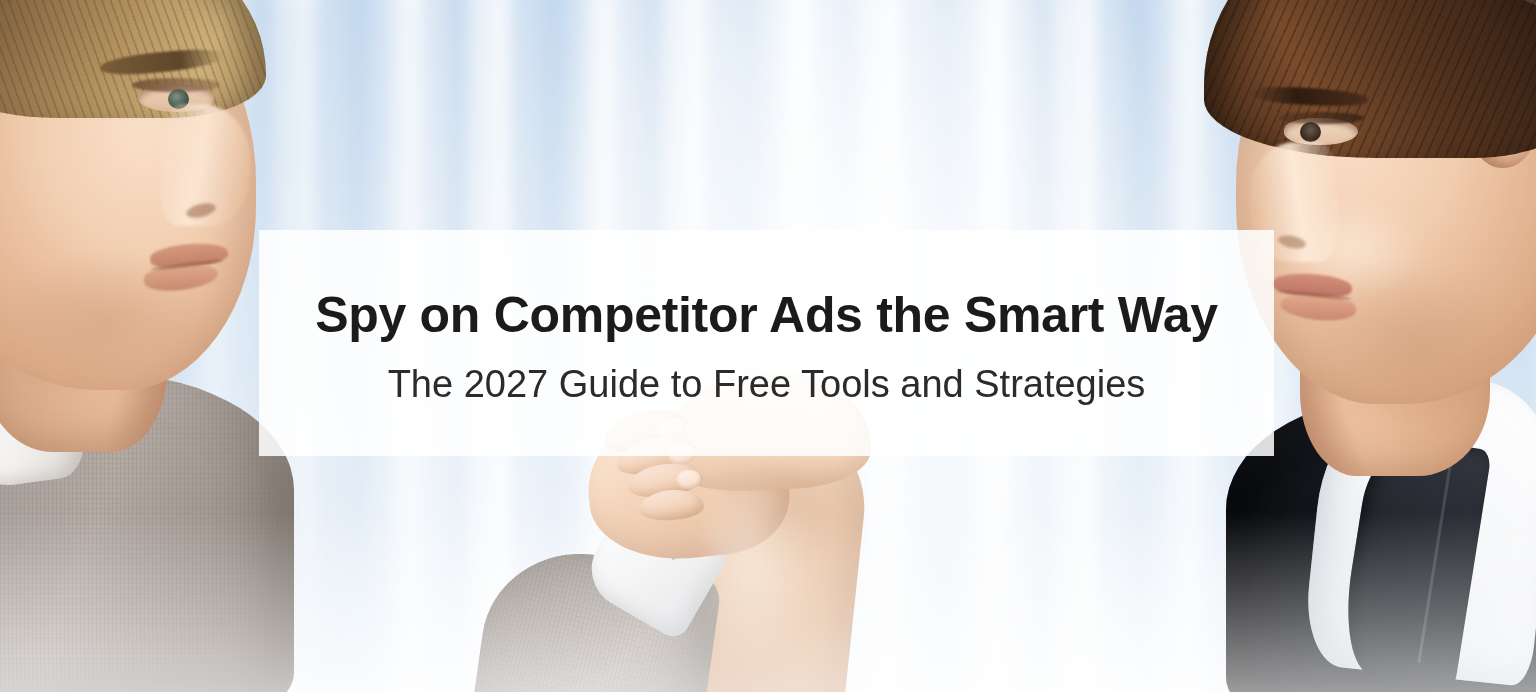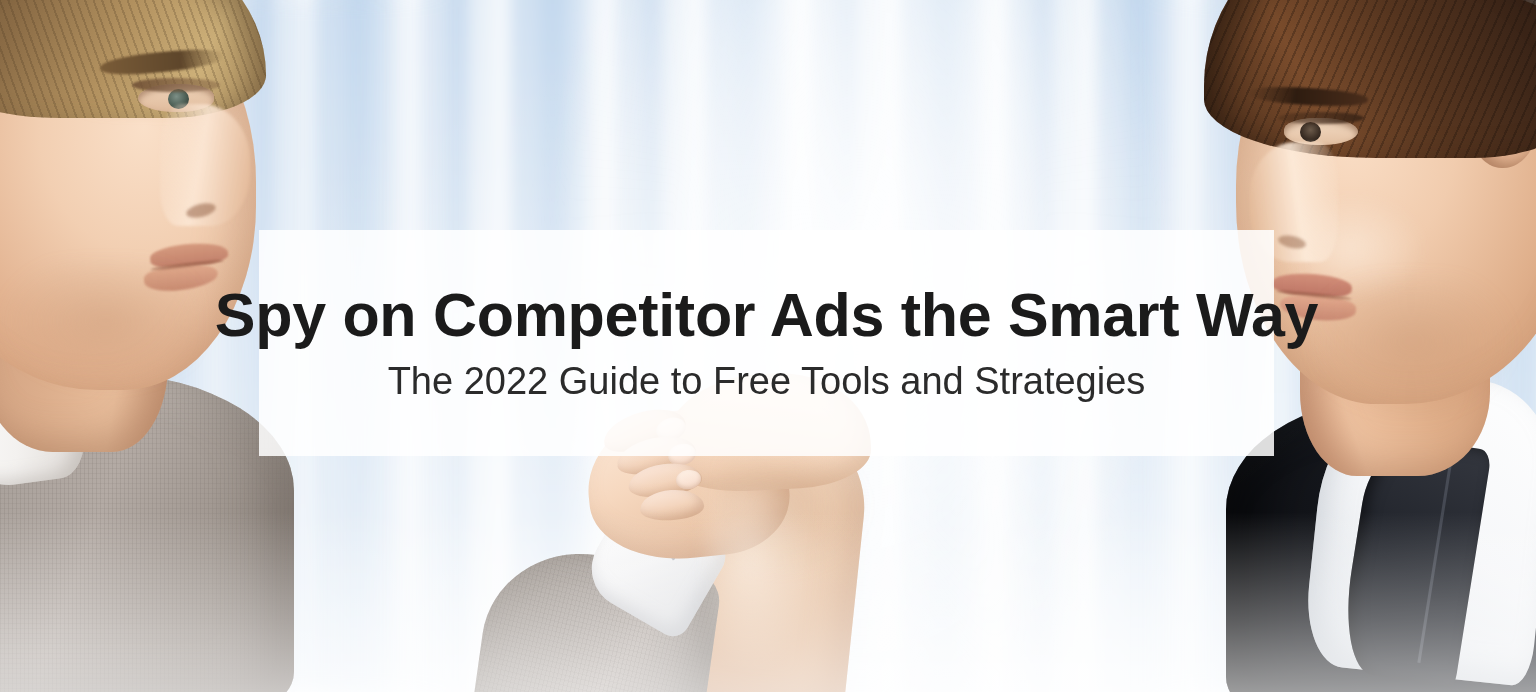--- a/index.html
+++ b/index.html
@@ -619,24 +619,24 @@
     top: 230px;
     width: 1015px;
     height: 226px;
     background: rgba(255,255,255,0.86);
     display: flex;
     flex-direction: column;
     align-items: center;
     justify-content: center;
   }
   .hero-title {
-    margin: 0;
+    margin: 9px;
     font-family: "Liberation Sans", sans-serif;
     font-weight: 700;
-    font-size: 61px;
+    font-size: 50px;
     line-height: 1.12;
     letter-spacing: -0.3px;
     color: #1b1b1b;
     text-align: center;
     white-space: nowrap;
   }
   .hero-subtitle {
     margin: 10px 0 0 0;
     font-family: "Liberation Sans", sans-serif;
     font-weight: 400;
@@ -732,16 +732,16 @@
     <div class="finger f4"></div>
     <div class="knuckle-shade"></div>
     <div class="wrist-highlight"></div>
   </div>
 
   <div class="photo-soften"></div>
   <div class="bottom-fade"></div>
 
   <div class="text-panel">
     <h1 class="hero-title">Spy on Competitor Ads the Smart Way</h1>
-    <p class="hero-subtitle">The 2022 Guide to Free Tools and Strategies</p>
+    <p class="hero-subtitle">The 2027 Guide to Free Tools and Strategies</p>
   </div>
 
 </div>
 
 </body></html>

